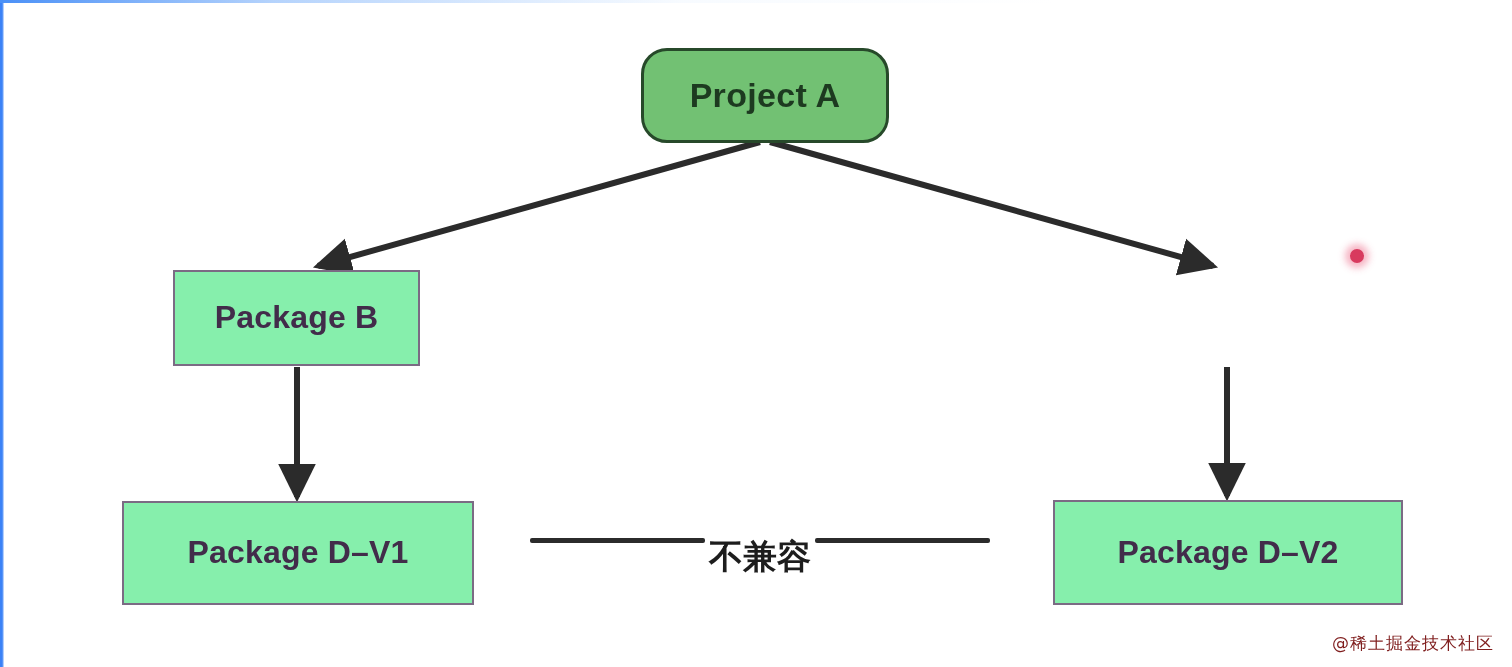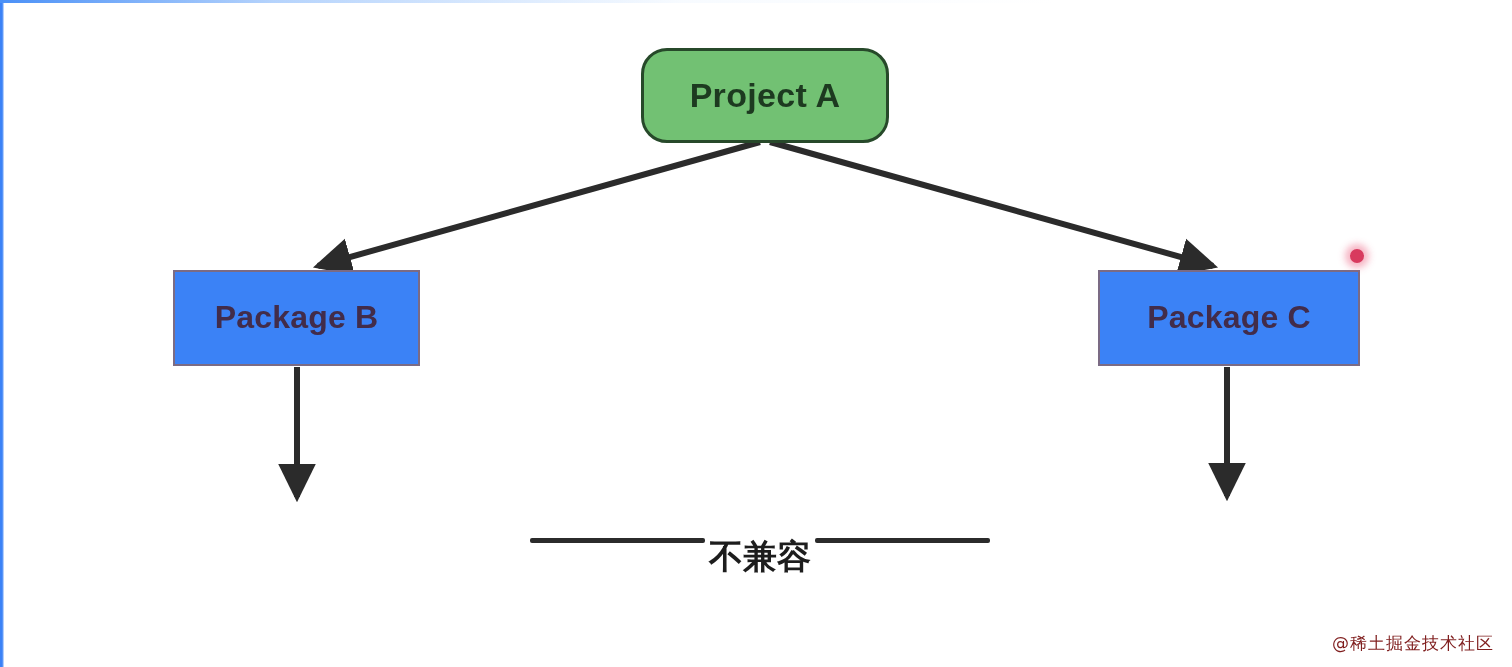--- a/index.html
+++ b/index.html
@@ -50,21 +50,21 @@
   .node-root {
     background: #72c173;
     border: 3px solid #27492a;
     border-radius: 26px;
     color: #1d3a20;
     font-size: 34px;
     font-weight: 700;
     letter-spacing: 0.3px;
   }
   .node-pkg {
-    background: #3b82f6;
+    background: #86efac;
     border: 2px solid #7b6b84;
     color: #422c4a;
     font-size: 32px;
     font-weight: 600;
     letter-spacing: 0.2px;
   }
 
   
   #incompat-row {
     position: absolute;
@@ -141,25 +141,28 @@
   </svg>
 
   <div class="node node-root" style="left:641px; top:48px; width:248px; height:95px;">
     <span>Project A</span>
   </div>
 
   <div class="node node-pkg" style="left:173px; top:270px; width:247px; height:96px;">
     <span>Package B</span>
   </div>
 
-  <div class="node node-pkg" style="left:1098px; top:270px; width:262px; height:96px;">
-    <span>Package C</span>
+
+  <div class="node node-pkg" style="left:122px; top:501px; width:352px; height:104px;">
+    <span>Package D–V1</span>
   </div>
 
-
+  <div class="node node-pkg" style="left:1053px; top:500px; width:350px; height:105px;">
+    <span>Package D–V2</span>
+  </div>
 
   <div id="incompat-row">
     <span class="rule"></span>
     <span id="incompat-label">不兼容</span>
     <span class="rule"></span>
   </div>
 
   <div id="cursor-dot"></div>
 
   <div id="watermark">@稀土掘金技术社区</div>

